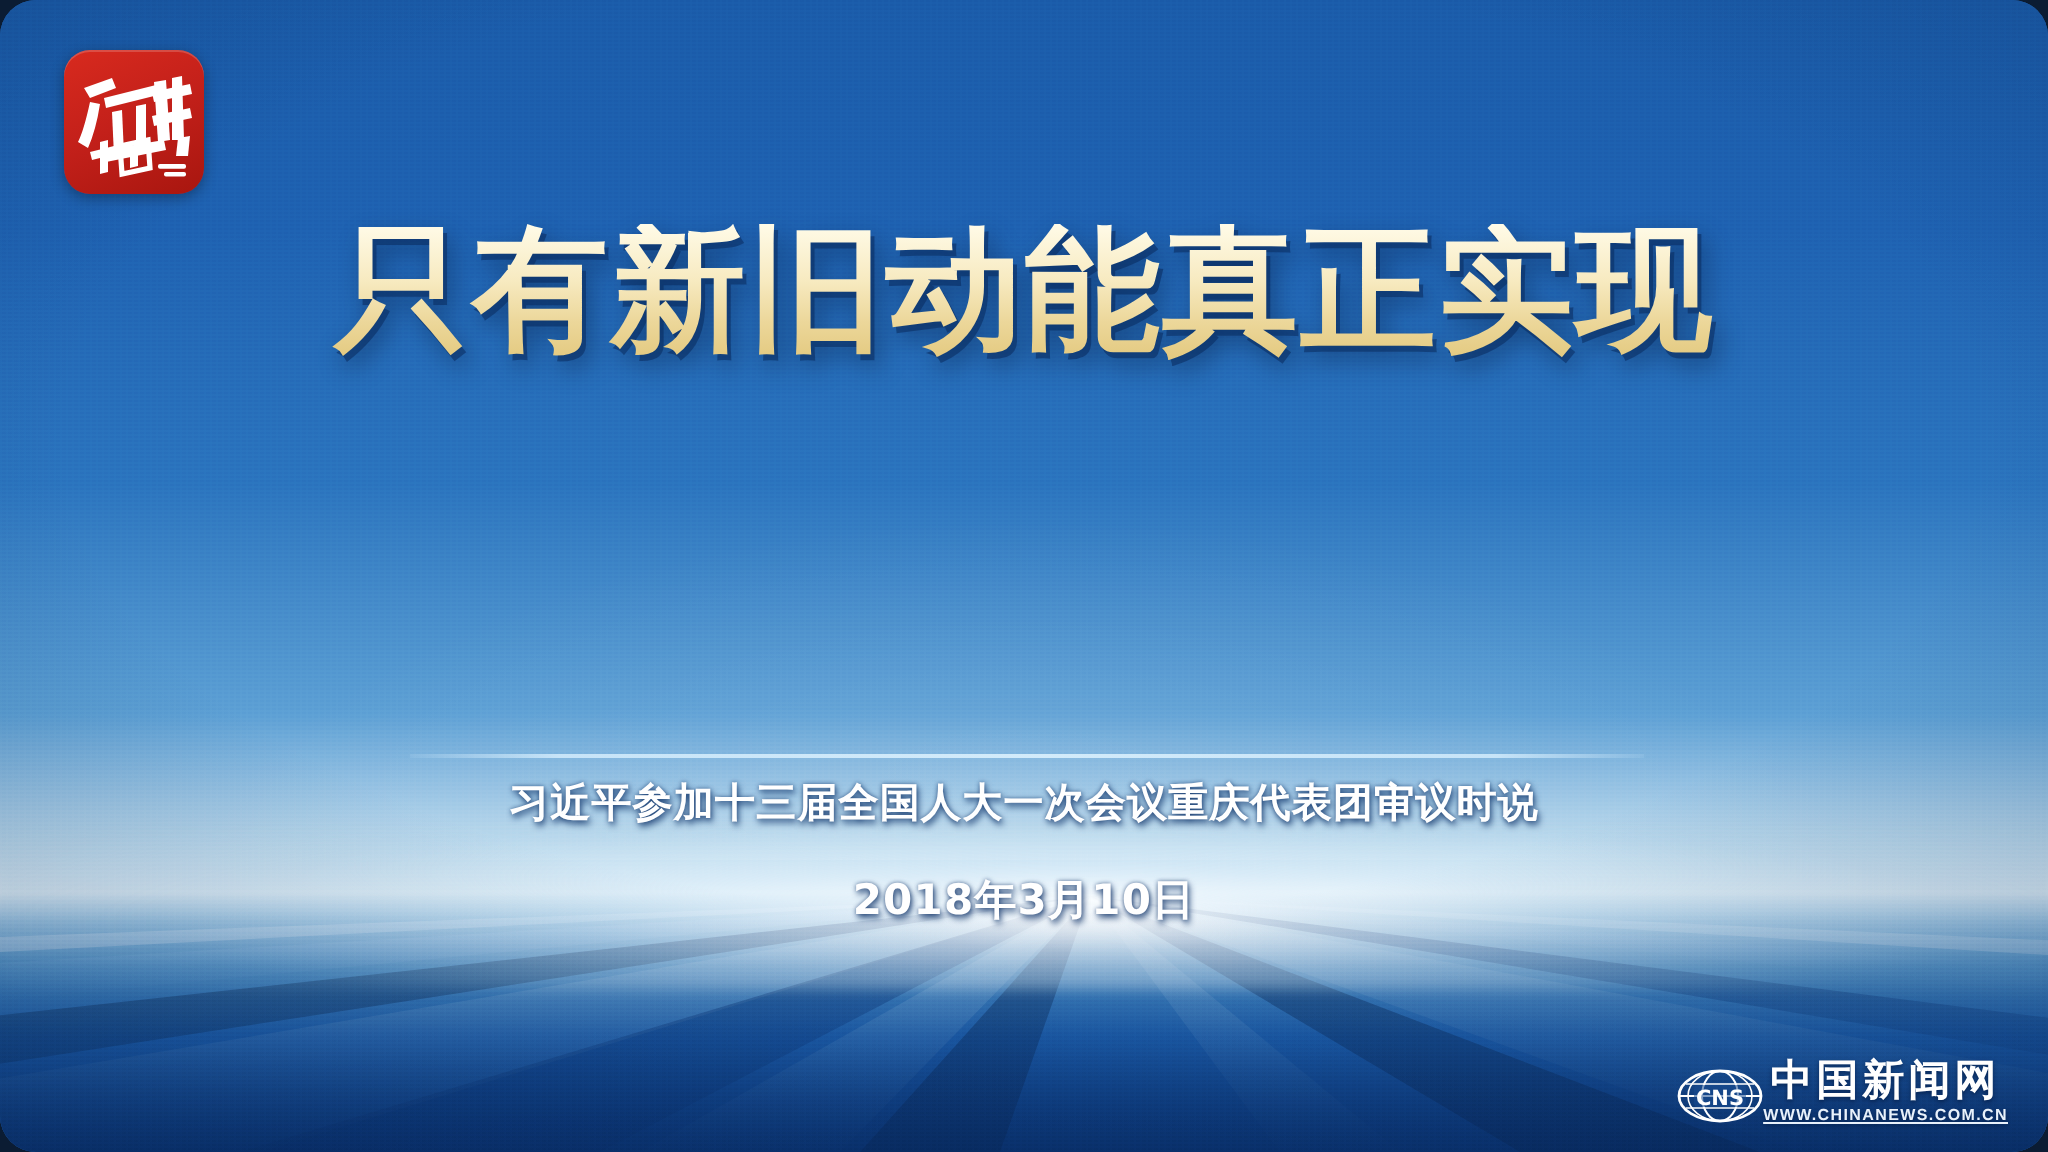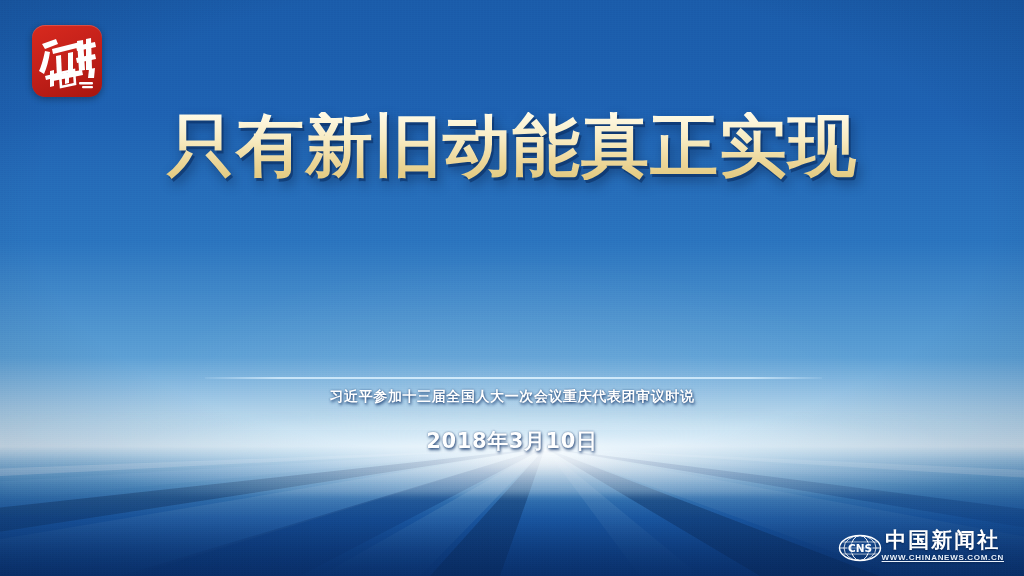--- a/index.html
+++ b/index.html
@@ -9,20 +9,21 @@
     background: #0b1c33;
   }
   #poster {
     position: relative;
     width: 1024px;
     height: 576px;
     overflow: hidden;
     font-family: "Liberation Sans", "DejaVu Sans", sans-serif;
     background: #1e5fae;
     user-select: none;
+    border-radius: 18px;
   }
 
   
   .bg-base {
     position: absolute;
     inset: 0;
     background: linear-gradient(
         to bottom,
         #1a5aa8 0%,
         #1e60b0 20%,
@@ -154,21 +155,21 @@
   .attribution {
     position: absolute;
     left: 0; right: 0;
     top: 388px;
     text-align: center;
     color: #ffffff;
     font-family: "DejaVu Sans", "Liberation Sans", sans-serif;
     font-weight: 700;
     text-shadow: 1px 2px 3px rgba(10,45,100,0.75), 0 0 2px rgba(10,45,100,0.6);
   }
-  .attr-line1 { font-size: 14px; letter-spacing: .6px; display:block;text-align:center; }
+  .attr-line1 { font-size: 20px; letter-spacing: .6px; display:block;text-align:center; }
   .attr-line2 { font-size: 21px; letter-spacing: .6px; display:block; margin-top: 21px; }
 
   
   .footer-brand {
     position: absolute;
     right: 20px;
     bottom: 14px;
     display: flex;
     align-items: flex-end;
   }
@@ -295,19 +296,19 @@
       <ellipse cx="22" cy="14" rx="16" ry="12.5" fill="none" stroke="#ffffff" stroke-width=".8"></ellipse>
       <line x1="2" y1="14" x2="42" y2="14" stroke="#ffffff" stroke-width=".9"></line>
       <line x1="5" y1="8" x2="39" y2="8" stroke="#ffffff" stroke-width=".7"></line>
       <line x1="5" y1="20" x2="39" y2="20" stroke="#ffffff" stroke-width=".7"></line>
       <rect x="9" y="8.5" width="26" height="11" rx="2" fill="#1a4d92" opacity="0.55"></rect>
       <text x="22" y="18.4" text-anchor="middle" font-family="DejaVu Sans, sans-serif" font-size="10.5" font-weight="700" fill="#ffffff">CNS</text>
     </svg>
 
 
     <div class="brand-block">
-      <div class="brand-cn">中国新闻社</div>
+      <div class="brand-cn">中国新闻网</div>
       <div class="brand-en small">WWW.CHINANEWS.COM.CN</div>
     </div>
 
   </div>
 
 </div>
 
 </body></html>

